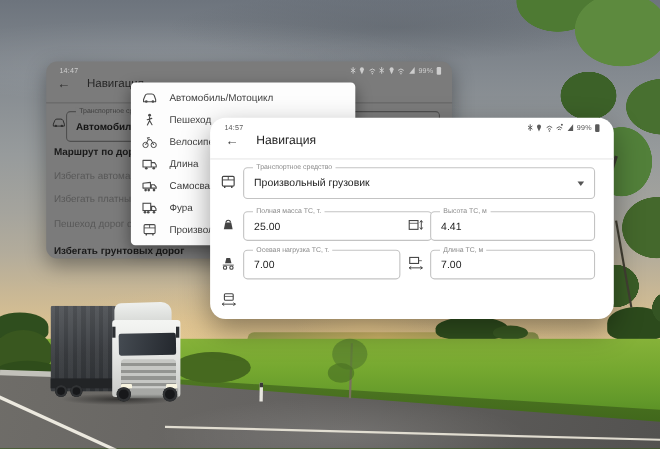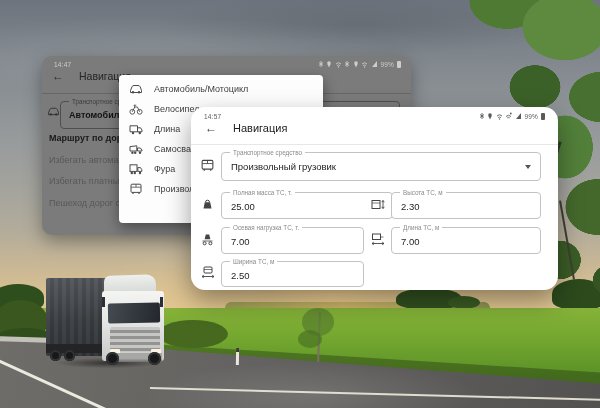--- a/index.html
+++ b/index.html
@@ -240,32 +240,42 @@
     <div class="vfield chipfield">
       <span class="chip">Транспортное средство</span>
       <span class="val">Автомобиль/Мотоцикл</span>
       <span class="caret"></span>
     </div>
 
     <div class="li on" style="top:77px">Маршрут по дорог</div>
     <div class="li off" style="top:99px">Избегать автомаг</div>
     <div class="li off" style="top:120px">Избегать платных</div>
     <div class="li off" style="top:142px">Пешеход дорог с</div>
+    <div class="li on" style="top:167px">Избегать грунтовых дорог</div>
   </div>
 
   <div class="menu">
     <div class="mi">
       <span class="ico">
           <svg width="14" height="11" viewBox="0 0 14 11">
             <path d="M1.5 7.5 3 3.8Q3.5 2.5 5 2.5h4q1.5 0 2.2 1.3l1.3 3.7v2h-11z" fill="none" stroke="currentColor" stroke-width="1" stroke-linejoin="round"></path>
             <circle cx="4" cy="9.3" r="1.2" fill="currentColor"></circle>
             <circle cx="10" cy="9.3" r="1.2" fill="currentColor"></circle>
           </svg>
         </span>
       <span>Автомобиль/Мотоцикл</span>
+    </div>
+    <div class="mi">
+      <span class="ico">
+          <svg width="14" height="12" viewBox="0 0 14 12">
+            <circle cx="7" cy="1.8" r="1.3" fill="currentColor"></circle>
+            <path d="M7 3.4v3.2l-2 4M7 6.6l2.2 3.8M4.8 5.8 9 4.6" stroke="currentColor" stroke-width="1" fill="none" stroke-linecap="round"></path>
+          </svg>
+        </span>
+      <span>Пешеход</span>
     </div>
     <div class="mi">
       <span class="ico">
           <svg width="14" height="12" viewBox="0 0 14 12">
             <circle cx="3.3" cy="8.8" r="2.4" fill="none" stroke="currentColor" stroke-width=".9"></circle>
             <circle cx="10.7" cy="8.8" r="2.4" fill="none" stroke="currentColor" stroke-width=".9"></circle>
             <path d="M3.3 8.8 5.8 4h2.6l2.3 4.8M5.8 4 5 2.2h2.2" stroke="currentColor" stroke-width=".9" fill="none"></path>
           </svg>
         </span>
       <span>Велосипед</span>
@@ -374,21 +384,21 @@
 
     <span class="fc-ico ico i-f1">
       <svg width="14" height="13" viewBox="0 0 14 13">
           <rect x="1" y="2.5" width="8" height="8" fill="none" stroke="currentColor" stroke-width="1"></rect>
           <path d="M1 5h8" stroke="currentColor" stroke-width=".7"></path>
           <path d="M12 2.5v8M12 2.5l-1.3 1.7M12 2.5l1.3 1.7M12 10.5l-1.3-1.7M12 10.5l1.3-1.7" stroke="currentColor" stroke-width=".9" fill="none"></path>
         </svg>
     </span>
     <div class="fc-field chipfield f1">
       <span class="chip">Высота ТС, м</span>
-      <span class="val">2.30</span>
+      <span class="val">4.41</span>
     </div>
 
     <span class="fc-ico ico i-f2">
       <svg width="13" height="13" viewBox="0 0 13 13">
           <path d="M4.8 1.5h3.4l1.2 4.8H3.6z" fill="currentColor"></path>
           <path d="M1.5 8h10" stroke="currentColor" stroke-width=".8"></path>
           <circle cx="3.6" cy="10.3" r="1.5" fill="none" stroke="currentColor" stroke-width="1"></circle>
           <circle cx="9.4" cy="10.3" r="1.5" fill="none" stroke="currentColor" stroke-width="1"></circle>
         </svg>
     </span>
@@ -409,19 +419,15 @@
       <span class="val">7.00</span>
     </div>
 
     <span class="fc-ico ico i-f4">
       <svg width="14" height="13" viewBox="0 0 14 13">
           <rect x="3" y="1" width="8" height="6" rx="1" fill="none" stroke="currentColor" stroke-width="1"></rect>
           <path d="M3 3.5h8" stroke="currentColor" stroke-width=".7"></path>
           <path d="M1 10.5h12M1 10.5l1.8-1.3M1 10.5l1.8 1.3M13 10.5l-1.8-1.3M13 10.5l-1.8 1.3" stroke="currentColor" stroke-width=".9" fill="none"></path>
         </svg>
     </span>
-    <div class="fc-field chipfield f4">
-      <span class="chip">Ширина ТС, м</span>
-      <span class="val">2.50</span>
-    </div>
   </div>
 
 </div>
 
 </body></html>

